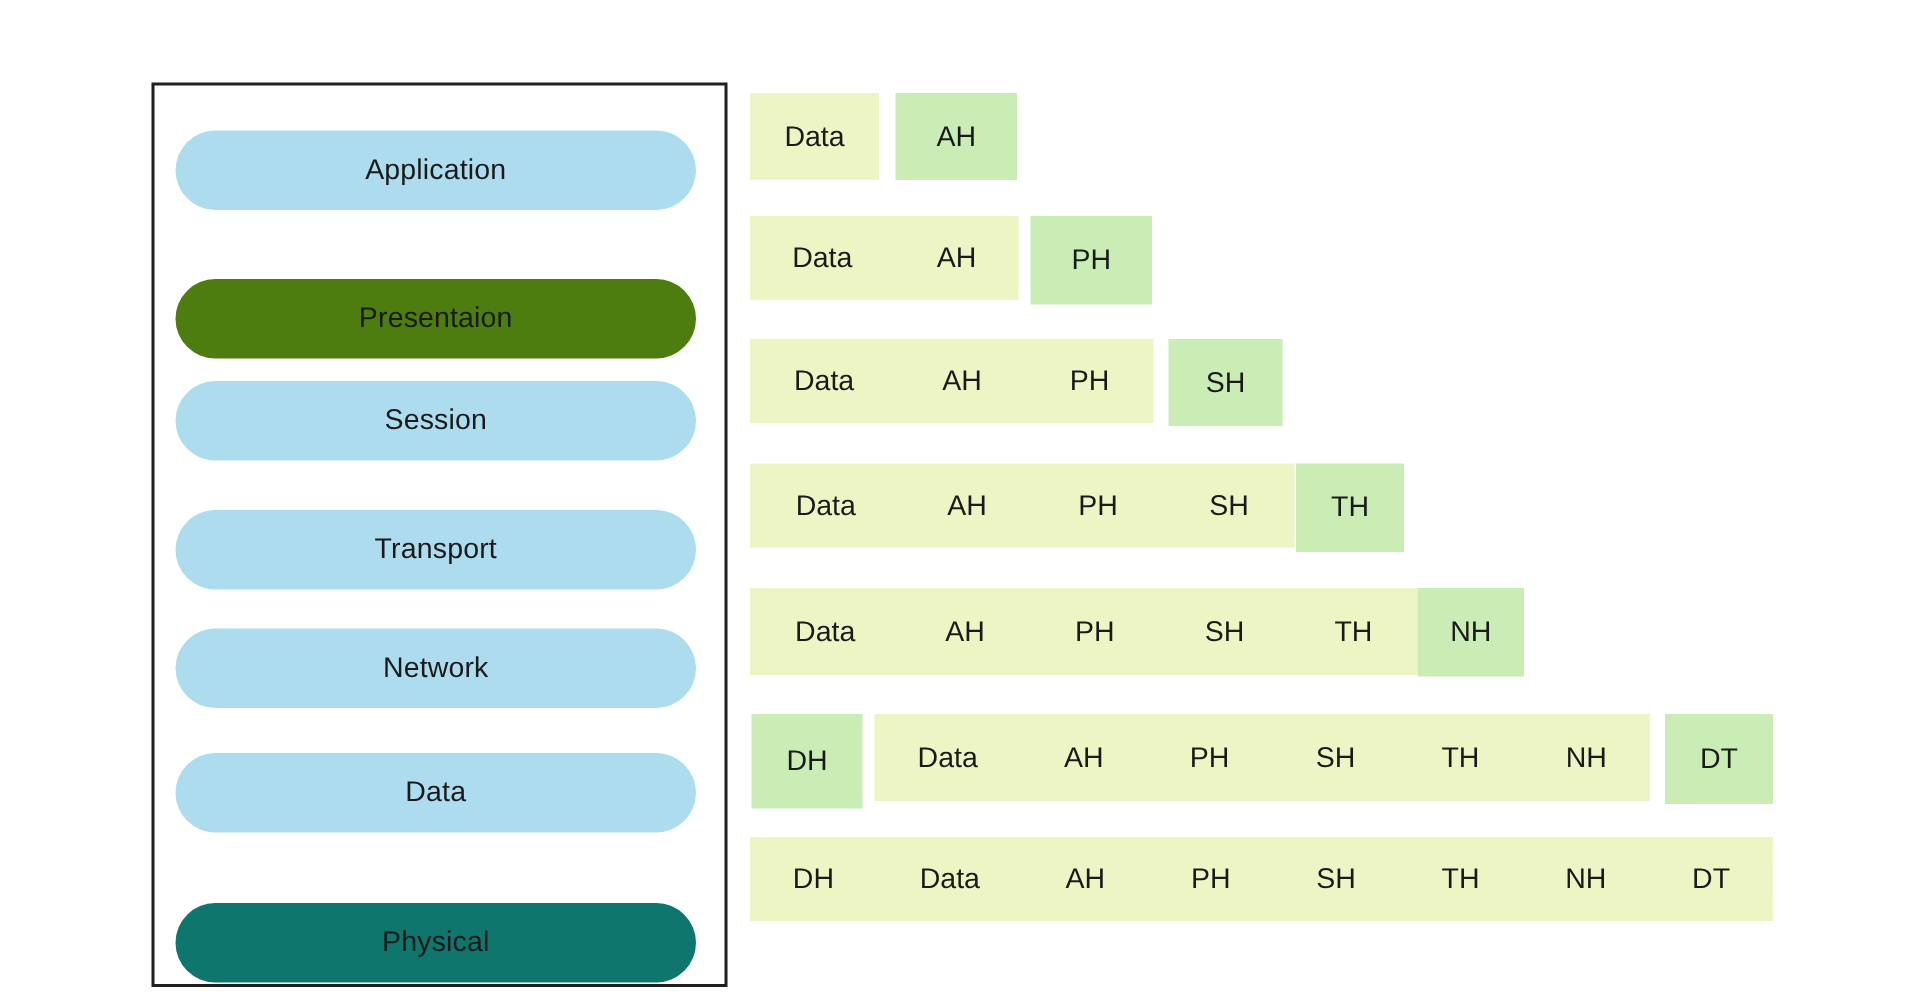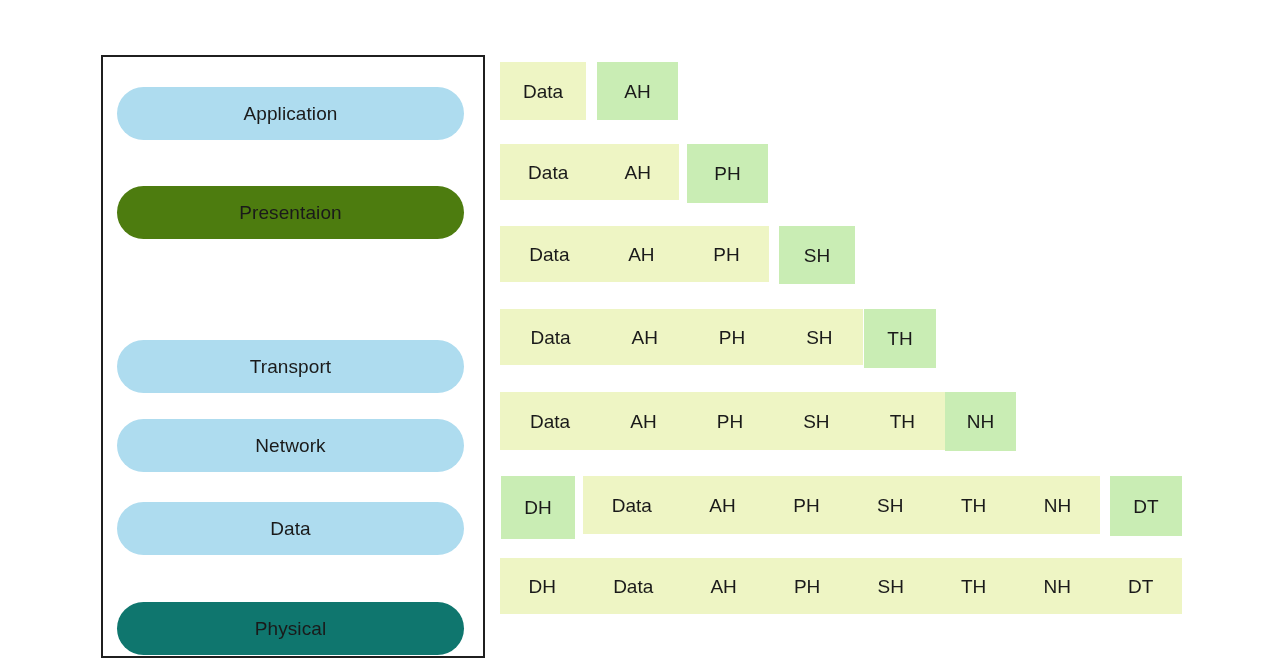--- a/index.html
+++ b/index.html
@@ -95,20 +95,23 @@
 
 <div id="canvas">
 
   <div id="layer-stack">
       <div class="layer-pill" style="top: 30px; background: rgb(174, 220, 239);">
         <span class="pill-label">Application</span>
       </div>
       <div class="layer-pill" style="top: 129px; background: #4d7c0f;">
         <span class="pill-label">Presentaion</span>
       </div>
+      <div class="layer-pill" style="top: 197px; background: rgb(174, 220, 239);">
+        <span class="pill-label">Session</span>
+      </div>
       <div class="layer-pill" style="top: 362px; background: rgb(174, 220, 239);">
         <span class="pill-label">Network</span>
       </div>
       <div class="layer-pill" style="top: 283px; background: rgb(174, 220, 239);">
         <span class="pill-label">Transport</span>
       </div>
       <div class="layer-pill" style="top: 445px; background: rgb(174, 220, 239);">
         <span class="pill-label">Data</span>
       </div>
       <div class="layer-pill" style="top: 545px; background: #0f766e;">

